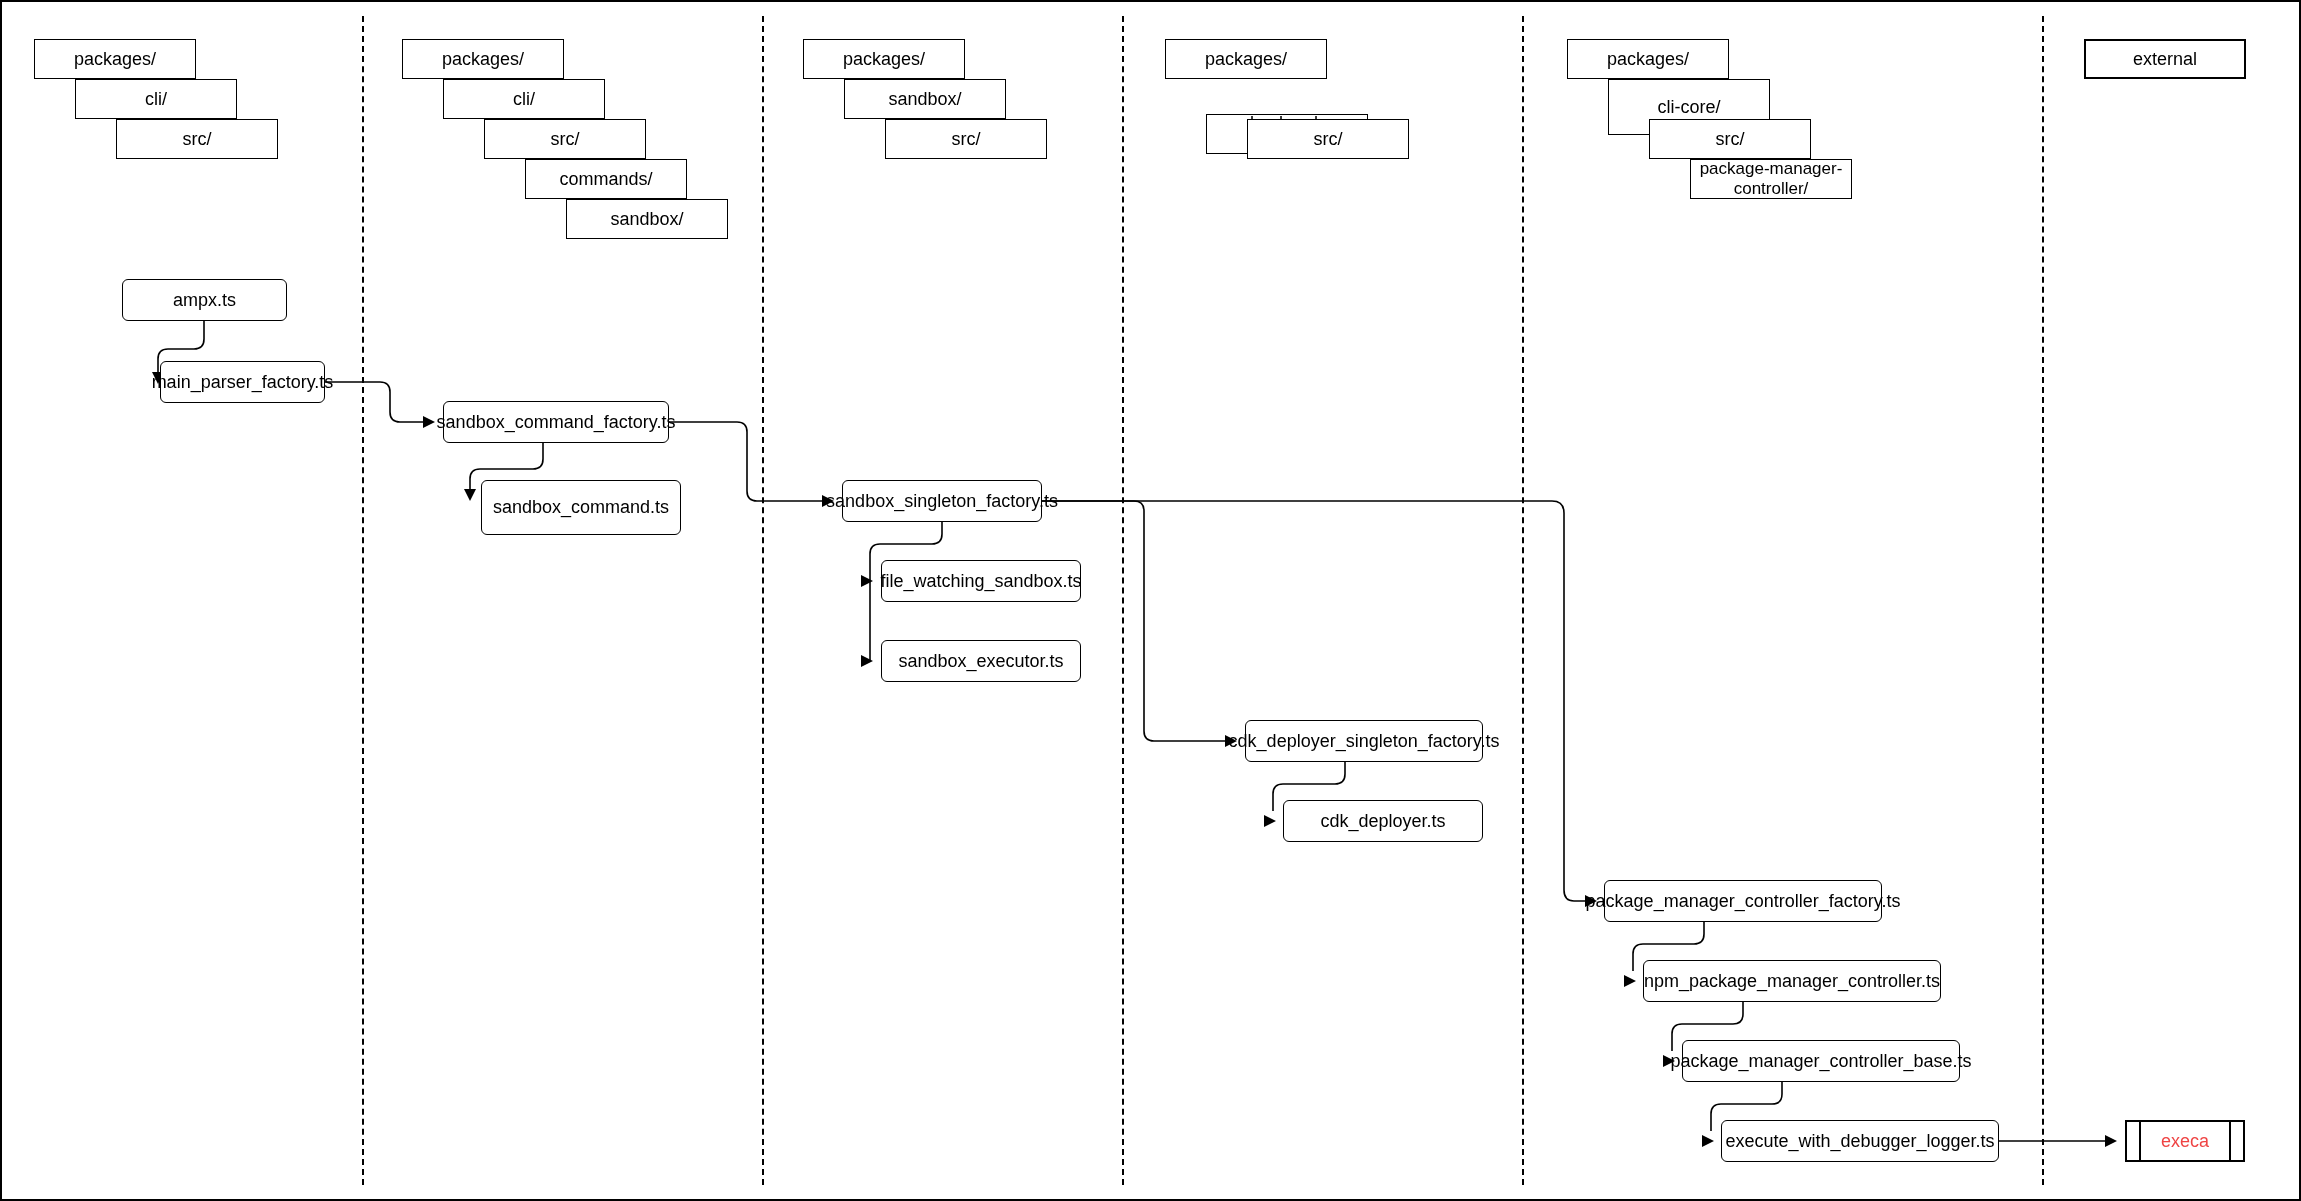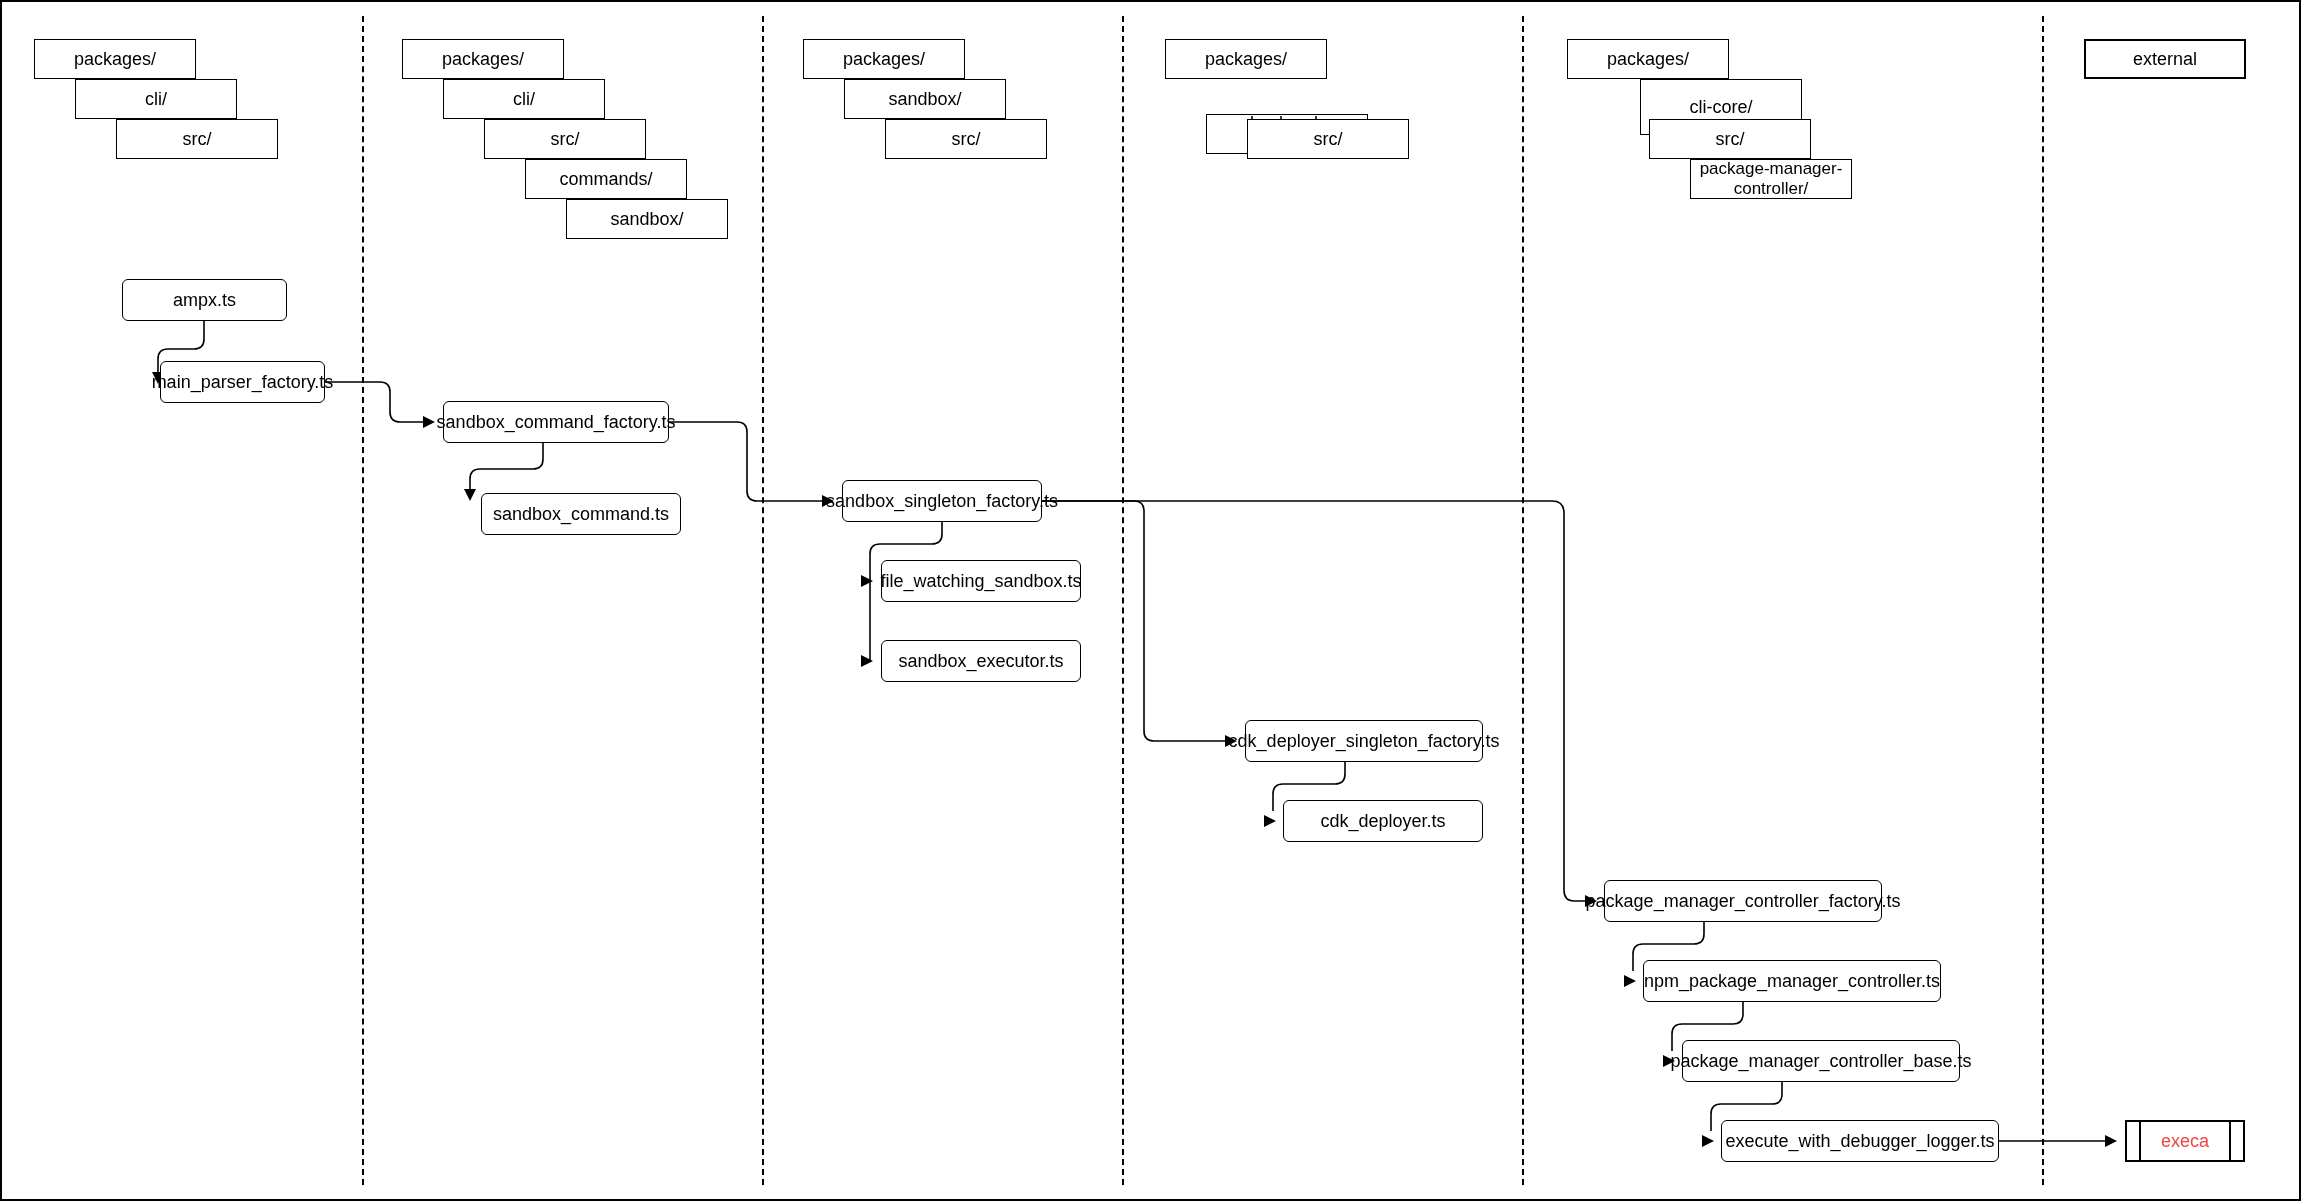--- a/index.html
+++ b/index.html
@@ -137,21 +137,21 @@
 
   <div class="folder-box" style="left:801px;top:37px;width:162px;height:40px;">packages/</div>
   <div class="folder-box" style="left:842px;top:77px;width:162px;height:40px;">sandbox/</div>
   <div class="folder-box" style="left:883px;top:117px;width:162px;height:40px;">src/</div>
 
   <div class="folder-box" style="left:1163px;top:37px;width:162px;height:40px;">packages/</div>
   <div class="folder-box" style="left:1204px;top:77px;width:162px;height:40px;margin-top:35px;">backend-deployer/</div>
   <div class="folder-box" style="left:1245px;top:117px;width:162px;height:40px;">src/</div>
 
   <div class="folder-box" style="left:1565px;top:37px;width:162px;height:40px;">packages/</div>
-  <div class="folder-box" style="left:1606px;top:77px;width:162px;height:56px;margin-left:32px;">cli-core/</div>
+  <div class="folder-box" style="left:1606px;top:77px;width:162px;height:56px;">cli-core/</div>
   <div class="folder-box" style="left:1647px;top:117px;width:162px;height:40px;">src/</div>
   <div class="folder-box" style="left:1688px;top:157px;width:162px;height:40px;font-size:17px;">package-manager-controller/</div>
 
   <div class="external-box" style="left:2082px;top:37px;width:162px;height:40px;">external</div>
 
   <svg id="edges" viewBox="0 0 2301 1201" xmlns="http://www.w3.org/2000/svg">
 
     <g>
       <path class="edge-path" d="M 202 319 L 202 337 Q 202 347 192 347 L 166 347 Q 156 347 156 357 L 156 380"></path>
       <polygon class="edge-head" points="156,382 150,370 162,370"></polygon>
@@ -217,21 +217,21 @@
       <polygon class="edge-head" points="2115,1139 2103,1133 2103,1145"></polygon>
     </g>
   </svg>
 
   <div class="file-node" style="left:120px;top:277px;width:165px;height:42px;">ampx.ts</div>
 
   <div class="file-node" style="left:158px;top:359px;width:165px;height:42px;">main_parser_factory.ts</div>
 
   <div class="file-node" style="left:441px;top:399px;width:226px;height:42px;">sandbox_command_factory.ts</div>
 
-  <div class="file-node" style="left:479px;top:478px;width:200px;height:42px;margin-top:13px;">sandbox_command.ts</div>
+  <div class="file-node" style="left:479px;top:478px;width:200px;height:55px;">sandbox_command.ts</div>
 
   <div class="file-node" style="left:840px;top:478px;width:200px;height:42px;">sandbox_singleton_factory.ts</div>
 
   <div class="file-node" style="left:879px;top:558px;width:200px;height:42px;">file_watching_sandbox.ts</div>
 
   <div class="file-node" style="left:879px;top:638px;width:200px;height:42px;">sandbox_executor.ts</div>
 
   <div class="file-node" style="left:1243px;top:718px;width:238px;height:42px;">cdk_deployer_singleton_factory.ts</div>
 
   <div class="file-node" style="left:1281px;top:798px;width:200px;height:42px;">cdk_deployer.ts</div>

